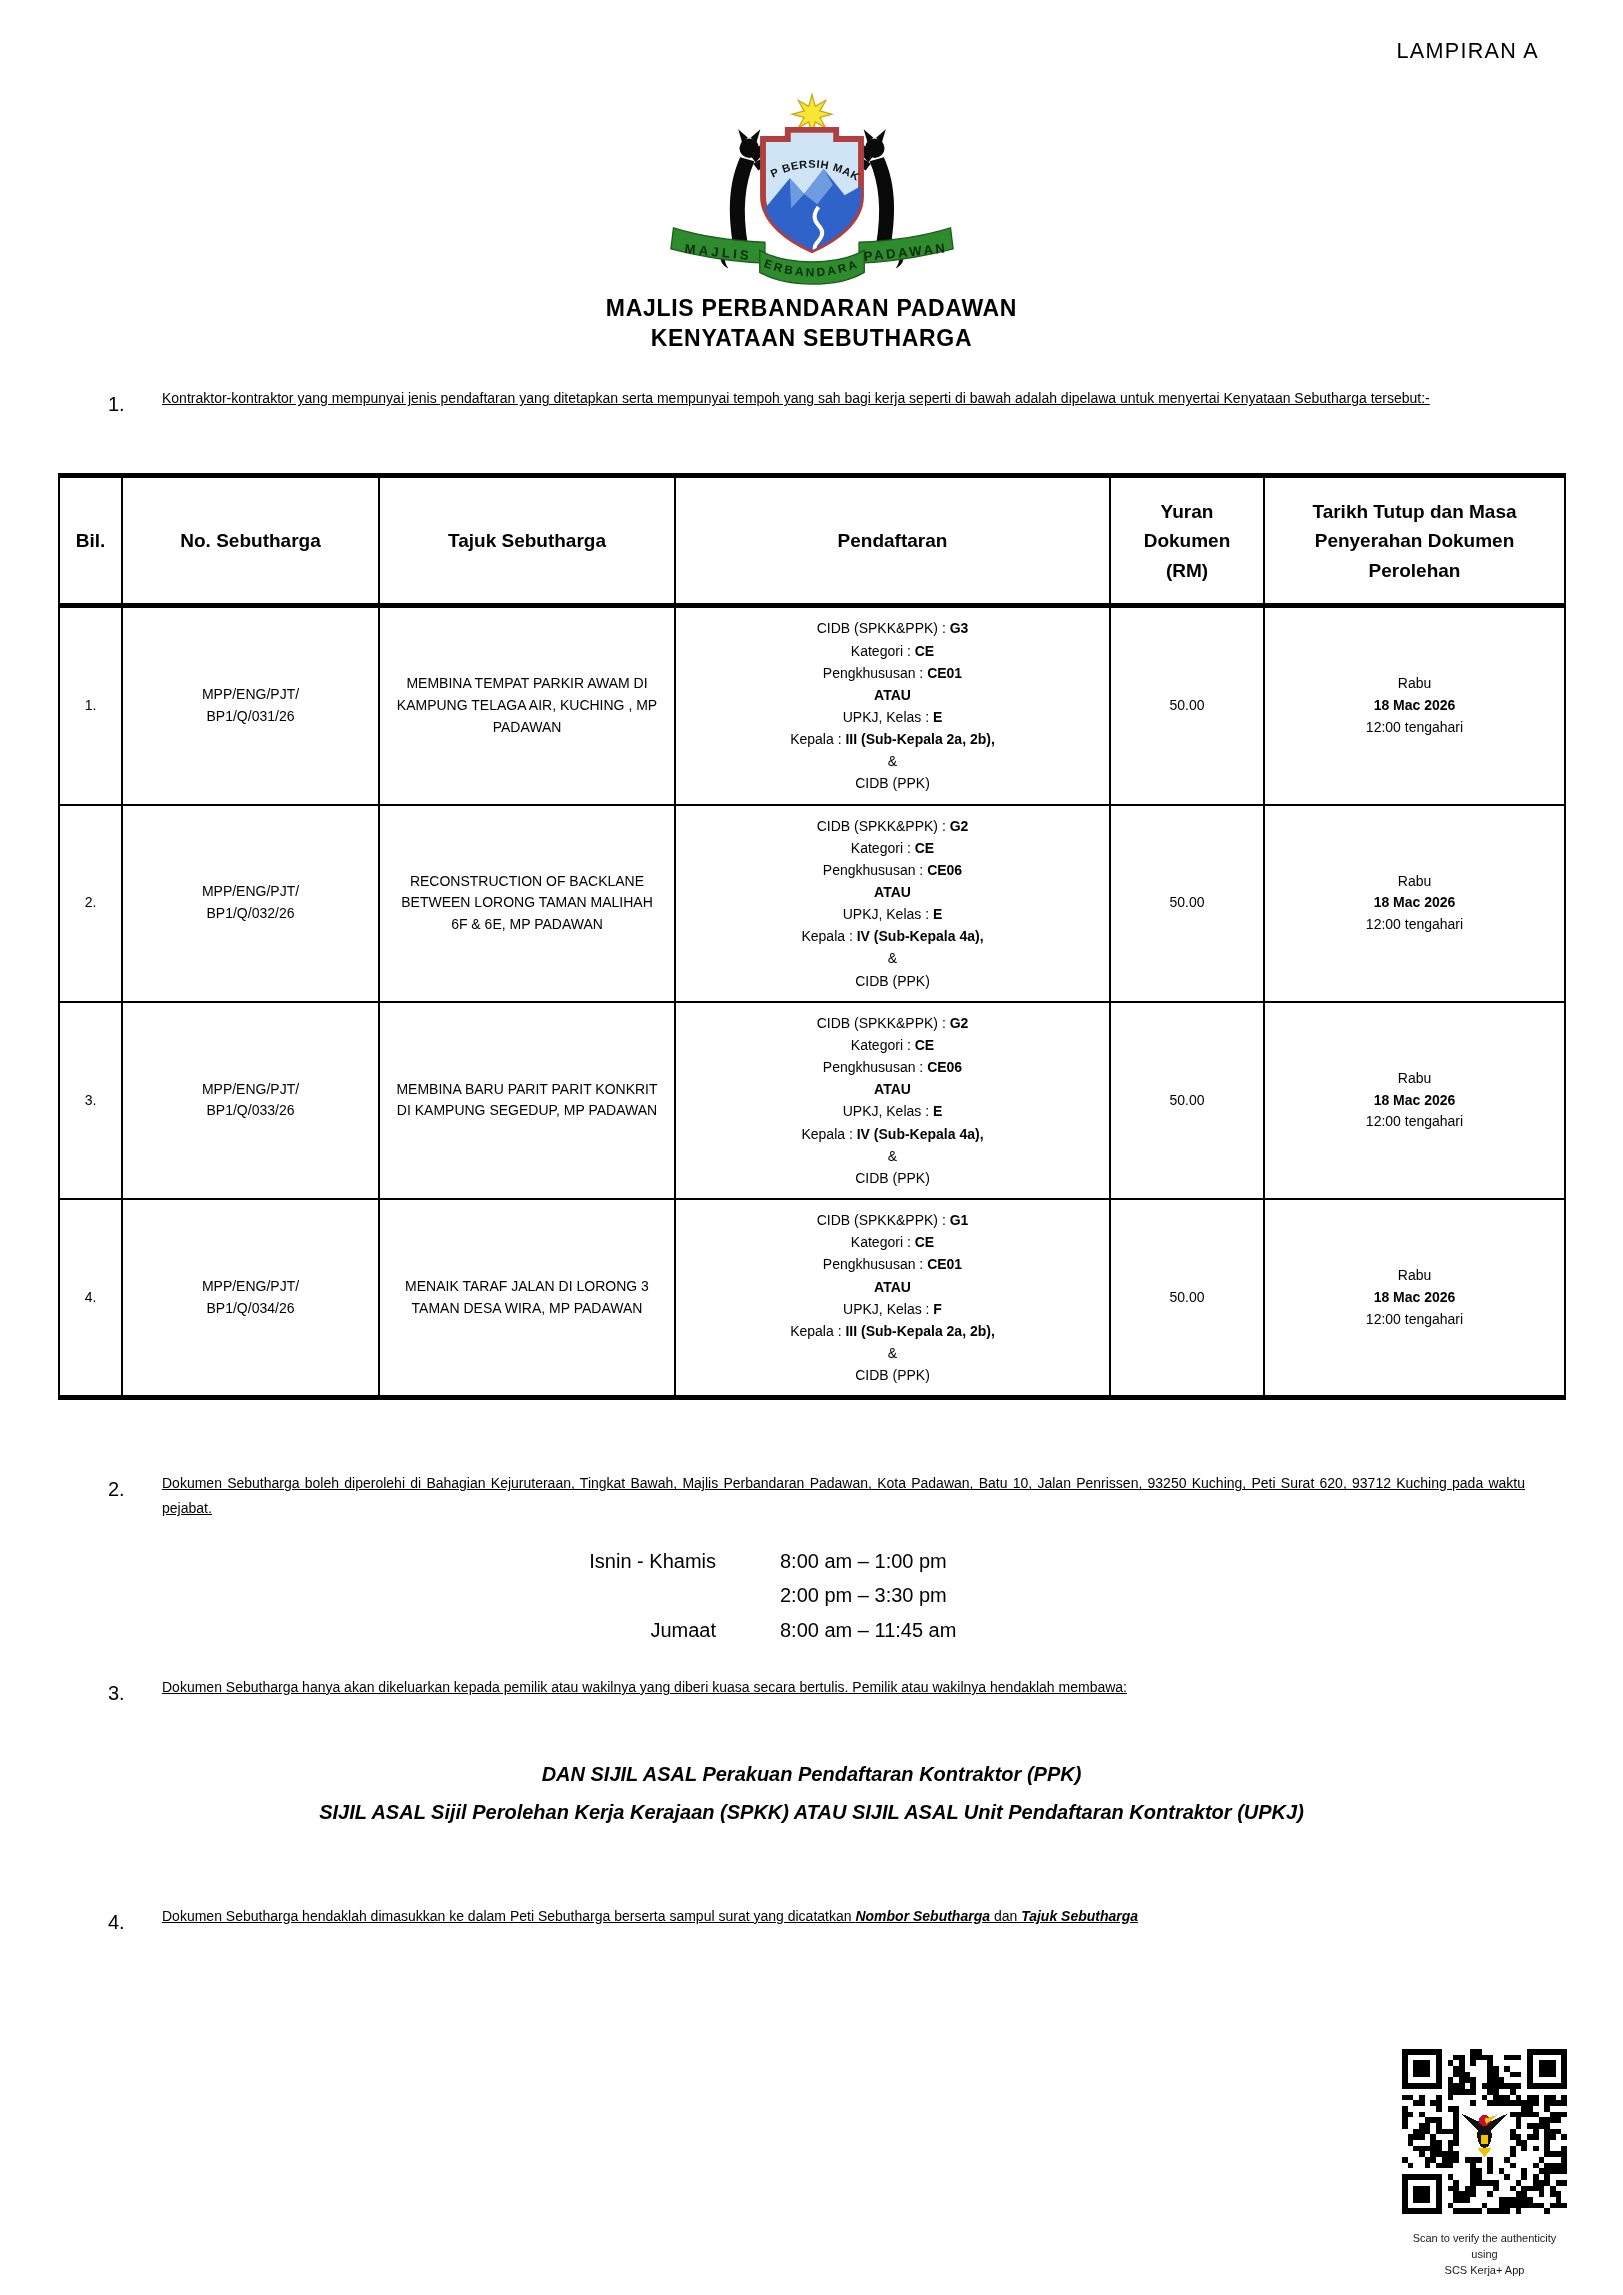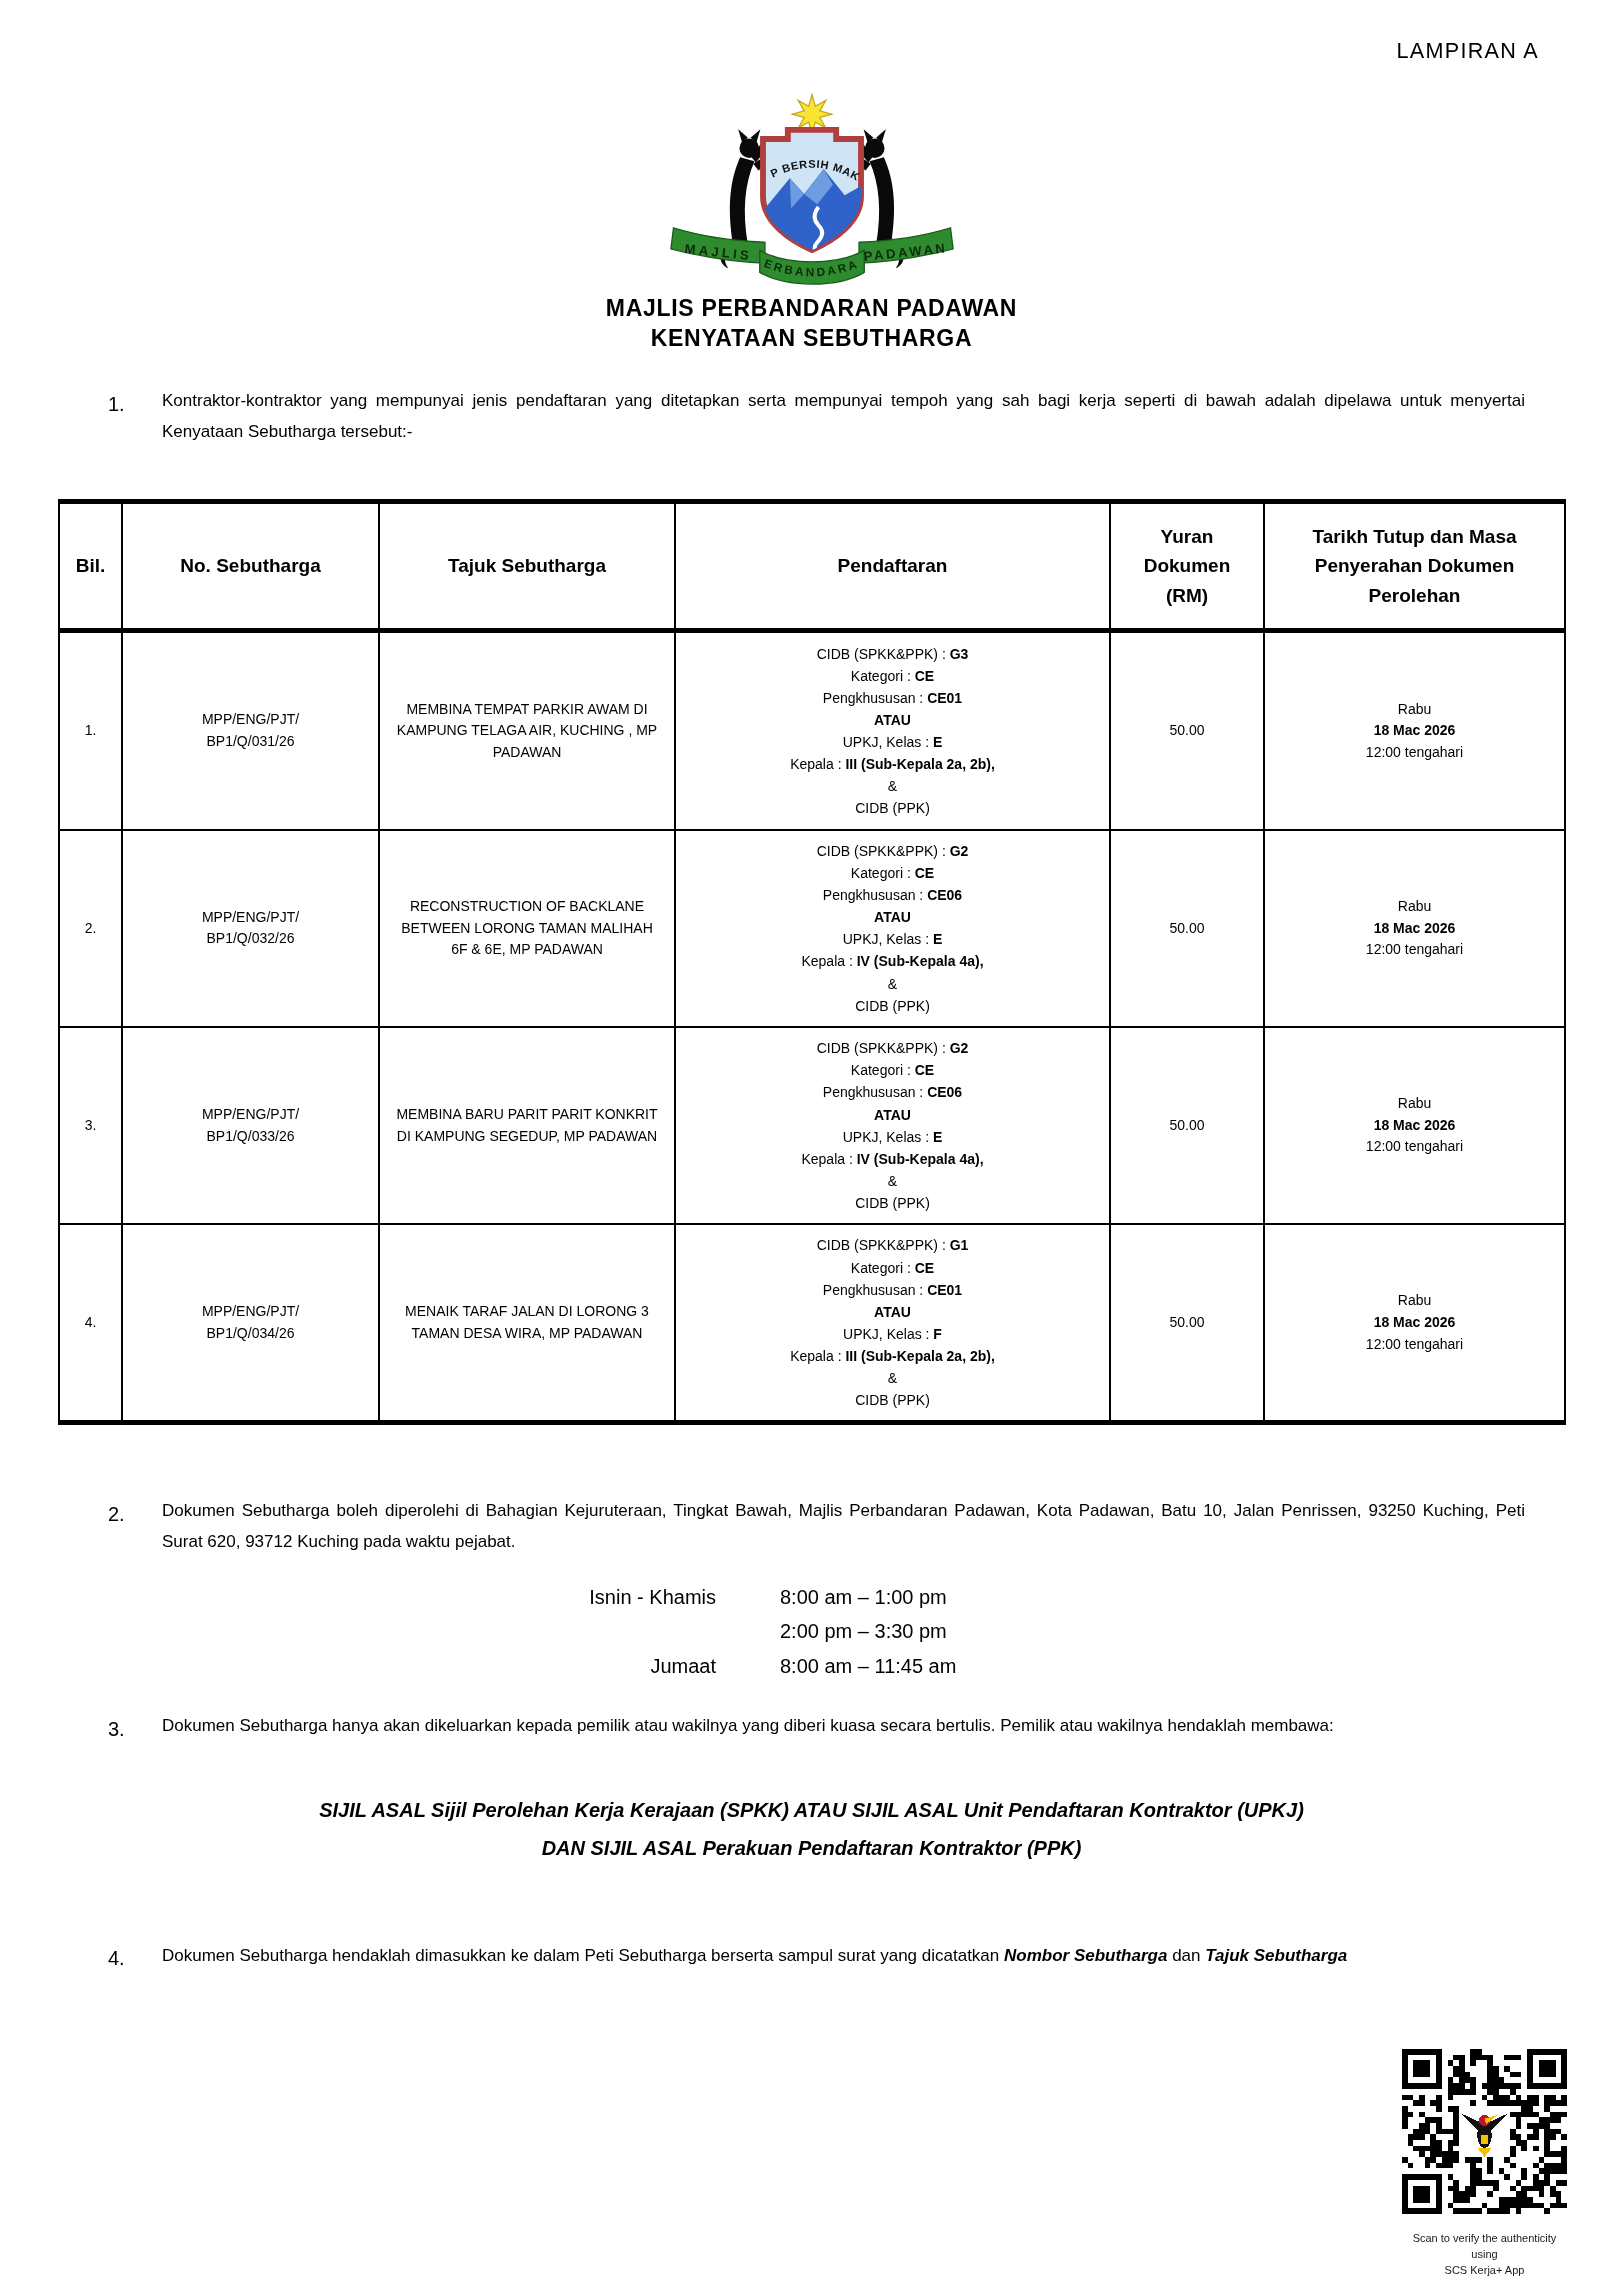--- a/index.html
+++ b/index.html
@@ -10,21 +10,21 @@
   .lampiran{position:absolute;top:38px;right:84px;font-size:21.6px;letter-spacing:1.3px;}
 
   .crest-wrap{padding-top:92px;display:flex;flex-direction:column;align-items:center;}
   .crest-svg{width:308px;height:196px;display:block;}
   .org-title{margin-top:6.5px;font-size:23px;font-weight:bold;letter-spacing:0.7px;text-align:center;}
   .doc-title{margin-top:3.9px;font-size:23px;font-weight:bold;letter-spacing:0.7px;text-align:center;}
 
   .items-wrap{padding:0 98px 0 108px;}
   .item{display:flex;margin-top:0;}
   .item-num{flex:none;width:54px;font-size:20px;line-height:1.8;}
-  .item-body{flex:1;font-size:17px;line-height:1.8;text-align:justify;}
+  .item-body{flex:1;font-size:14px;line-height:1.8;text-align:justify;text-decoration:underline;}
   .bi{font-weight:bold;font-style:italic;}
 
   #item1{margin-top:34px;}
   #item2{margin-top:71px;}
   #item3{margin-top:27.5px;}
   #item4{margin-top:73px;}
   #item4 .item-num,#item4 .item-body{line-height:1.85;}
 
   table.main{border-collapse:collapse;margin:51px 0 0 58px;table-layout:fixed;
              border-top:5.2px solid #000;border-bottom:5.2px solid #000;
@@ -265,22 +265,22 @@
   </div>
 
   <div class="items-wrap">
     <div class="item" id="item3">
       <div class="item-num">3.</div>
       <div class="item-body">Dokumen Sebutharga hanya akan dikeluarkan kepada pemilik atau wakilnya yang diberi kuasa secara bertulis. Pemilik atau wakilnya hendaklah membawa:</div>
     </div>
   </div>
 
   <div class="sijil">
+    <div>DAN SIJIL ASAL Perakuan Pendaftaran Kontraktor (PPK)</div>
     <div>SIJIL ASAL Sijil Perolehan Kerja Kerajaan (SPKK) ATAU SIJIL ASAL Unit Pendaftaran Kontraktor (UPKJ)</div>
-    <div>DAN SIJIL ASAL Perakuan Pendaftaran Kontraktor (PPK)</div>
   </div>
 
   <div class="items-wrap">
     <div class="item" id="item4">
       <div class="item-num">4.</div>
       <div class="item-body"><span>Dokumen Sebutharga hendaklah dimasukkan ke dalam Peti Sebutharga berserta sampul surat yang dicatatkan </span><span class="bi">Nombor Sebutharga</span><span> dan </span><span class="bi">Tajuk Sebutharga</span></div>
     </div>
   </div>
 
   <div class="qr-block">

